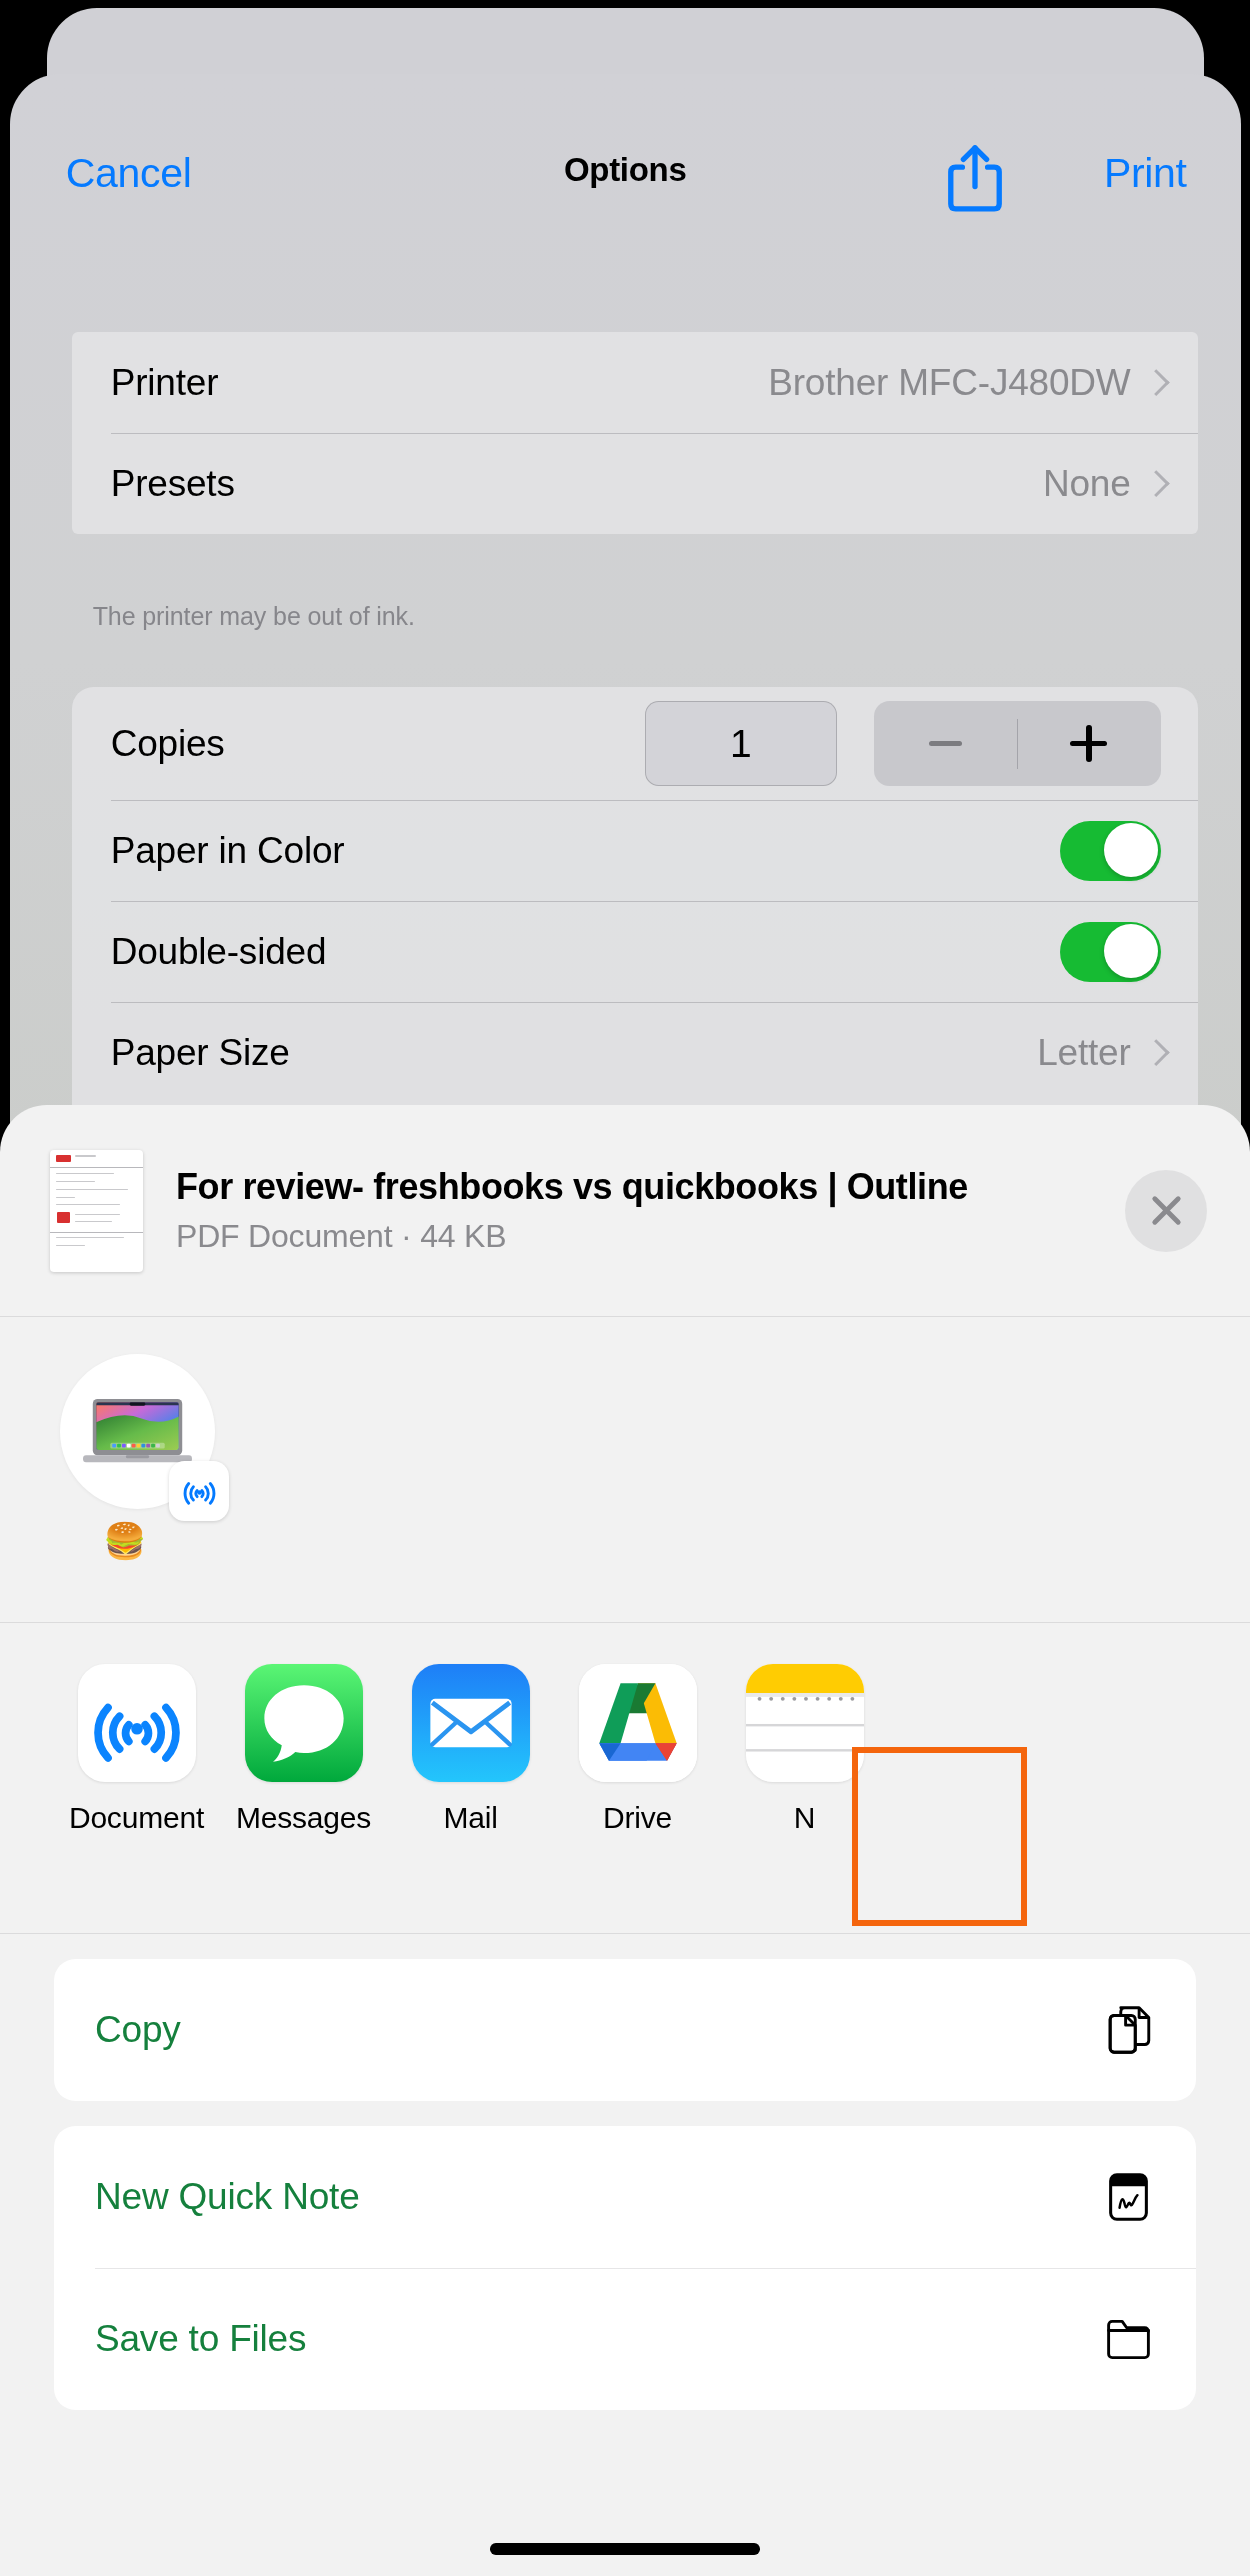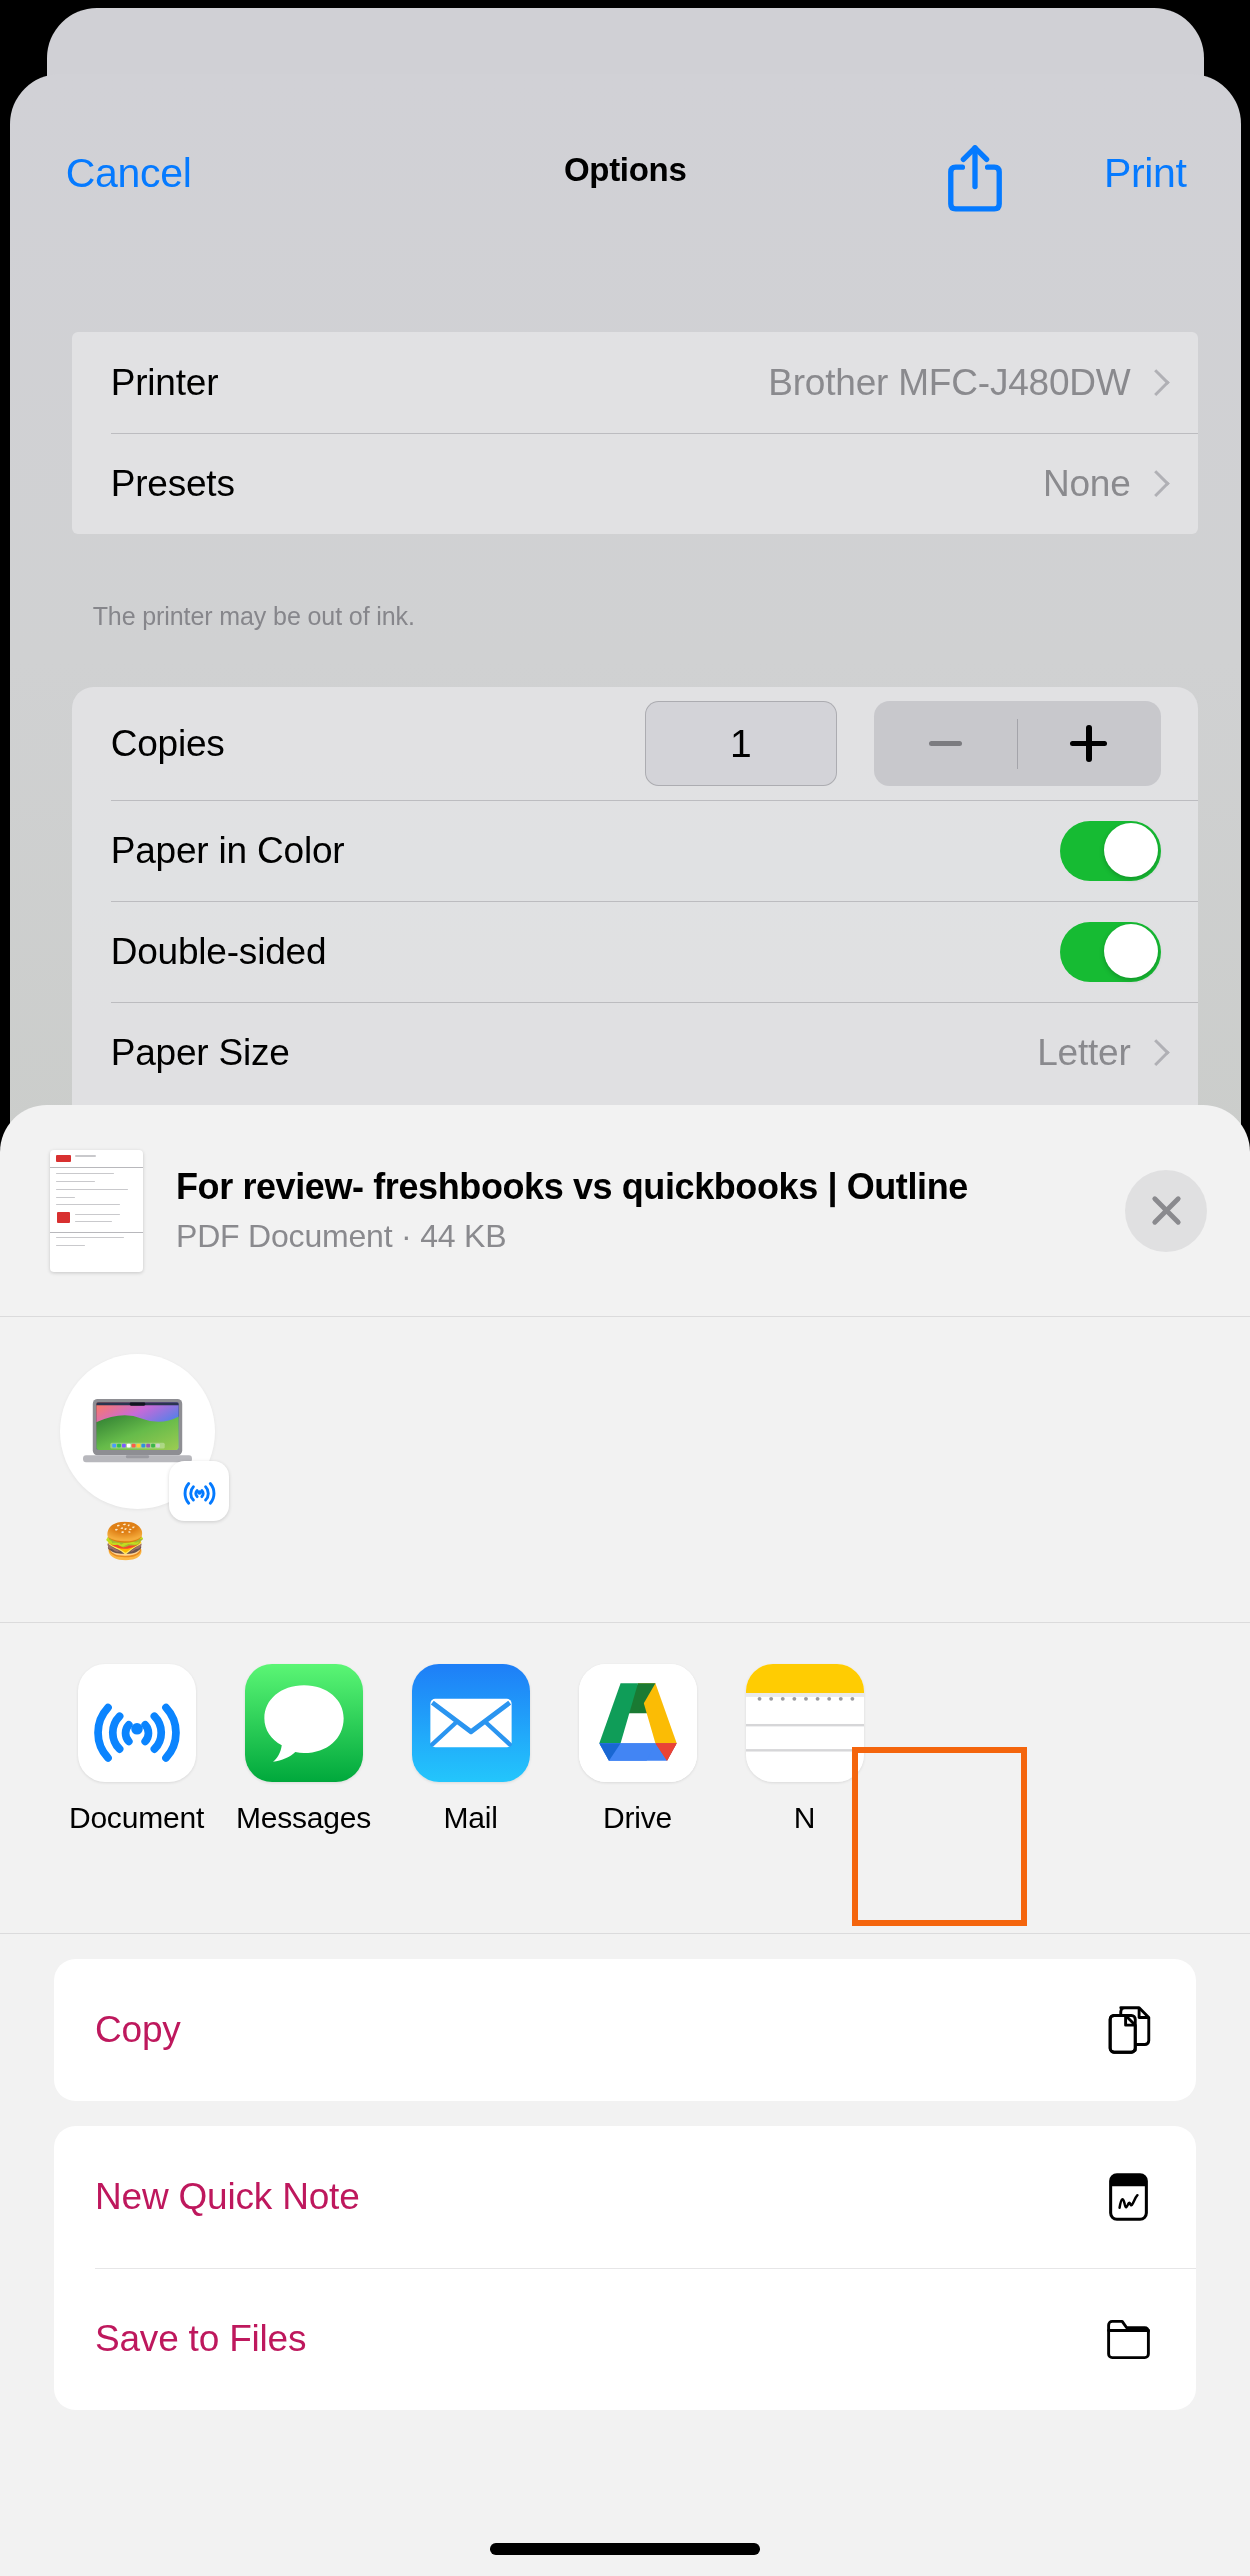--- a/index.html
+++ b/index.html
@@ -445,21 +445,21 @@
     content: "";
     position: absolute;
     left: 41px;
     right: 0;
     top: 0;
     height: 1px;
     background: rgba(60,60,67,0.13);
   }
   .action-label {
     font-size: 37px;
-    color: #be185d;
+    color: #15803d;
     letter-spacing: -0.2px;
   }
   .action-icon {
     margin-left: auto;
     width: 49px;
     height: 56px;
     display: flex;
     align-items: center;
     justify-content: center;
   }

